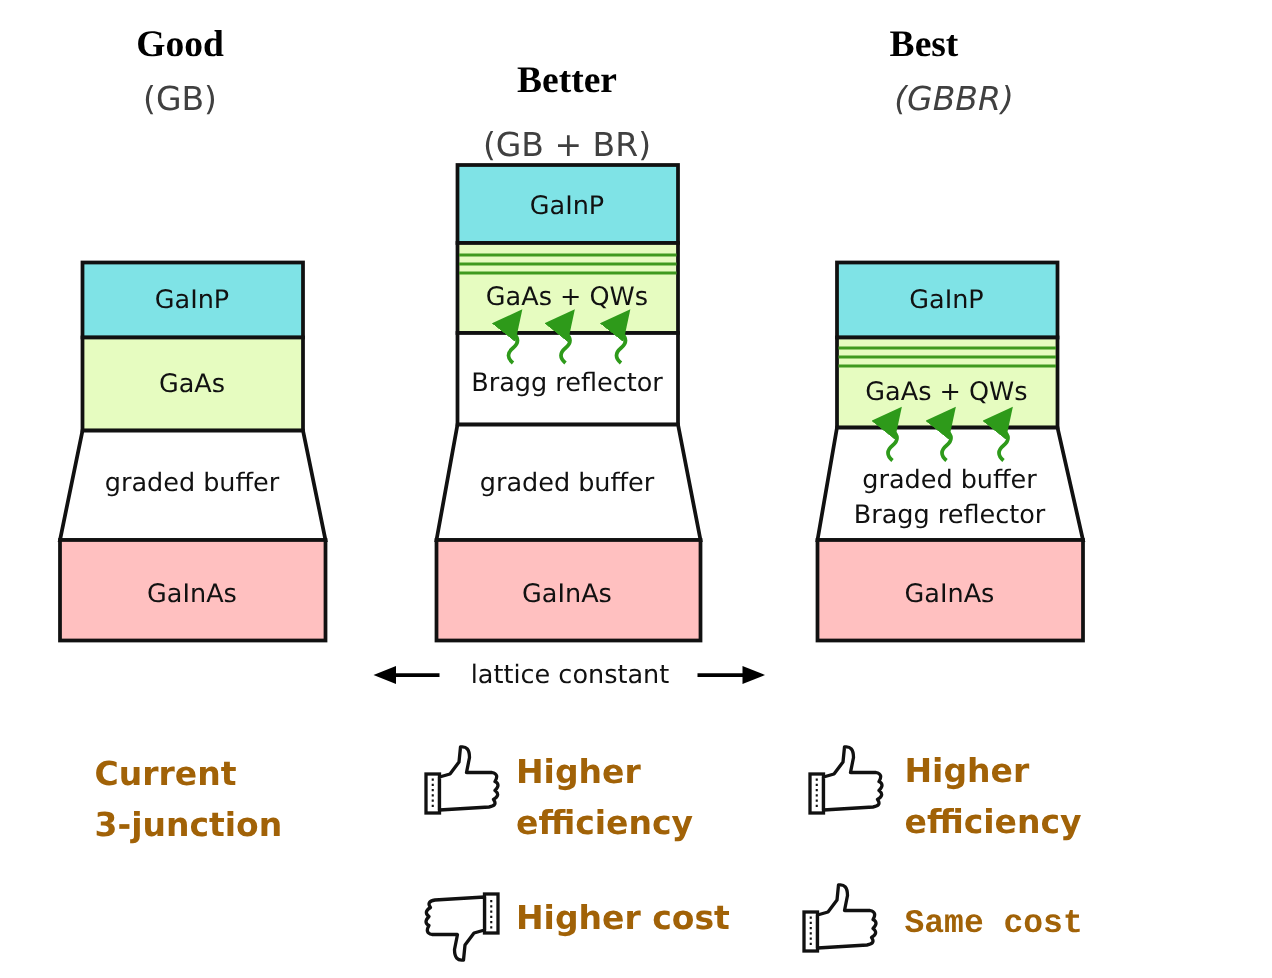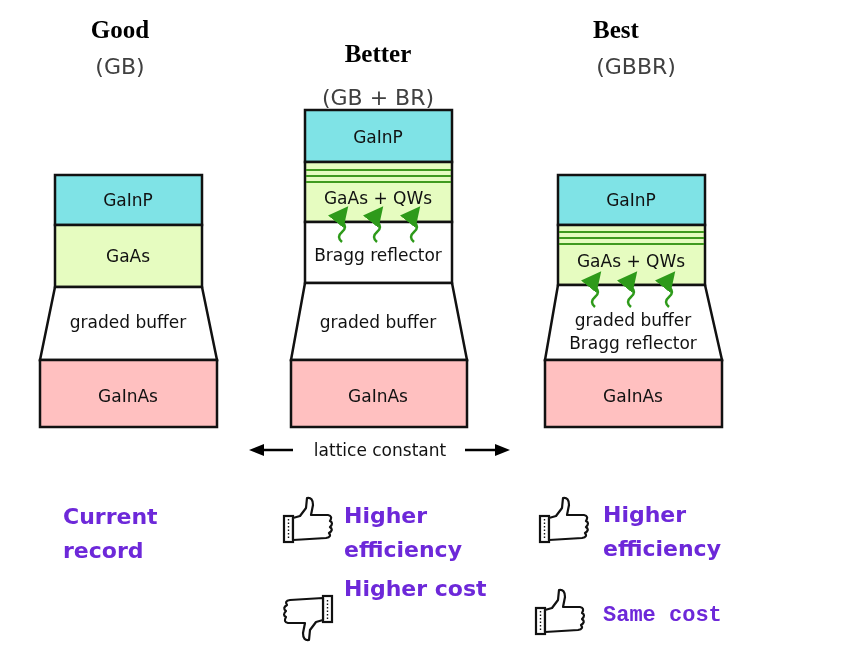--- a/index.html
+++ b/index.html
@@ -1,34 +1,34 @@
 <!DOCTYPE html>
 <html><head>
 <meta charset="utf-8">
 <style>
   html, body { margin: 0; padding: 0; background: #ffffff; }
   body { width: 848px; height: 652px; position: relative; overflow: hidden; font-family: "DejaVu Sans", "Liberation Sans", sans-serif; }
   .col-title { position: absolute; width: 200px; text-align: center; font-family: Liberation Serif, serif; font-weight: bold; font-size: 25px; color: #000; }
   .col-sub { position: absolute; width: 200px; text-align: center; font-family: "DejaVu Sans", sans-serif; font-size: 22px; color: #404040; }
   svg#diagram { position: absolute; left: 0; top: 0; }
   .layer-label { font-family: "DejaVu Sans", sans-serif; font-size: 17px; fill: #111; text-anchor: middle; dominant-baseline: middle; }
-  .note { position: absolute; font-family: "DejaVu Sans", sans-serif; font-weight: bold; font-size: 22px; color: #6d28d9; line-height: 34px; }
+  .note { position: absolute; font-family: "DejaVu Sans", sans-serif; font-weight: bold; font-size: 22px; color: #a16207; line-height: 34px; }
   .thumb { position: absolute; width: 56px; height: 56px; }
 </style>
 </head>
 <body>
 
 <div class="col-title" style="left:20px; top:16px;">Good</div>
 <div class="col-sub" style="left:20px; top:54px;">(GB)</div>
 
 <div class="col-title" style="left:278px; top:16px;margin-top:24px;">Better</div>
 <div class="col-sub" style="left:278px; top:54px;margin-top:31px;">(GB + BR)</div>
 
 <div class="col-title" style="left:516px; top:16px;">Best</div>
-<div class="col-sub" style="left:536px; top:54px;">(GBBR)</div>
+<div class="col-sub" style="left:536px; top:54px;font-style:italic;">(GBBR)</div>
 
 <svg id="diagram" width="848" height="652" viewBox="0 0 848 652">
   <defs>
     <marker id="arrowhead" markerWidth="8" markerHeight="8" refX="4" refY="4" orient="auto">
       <path d="M0,0 L8,4 L0,8 Z" fill="#2e9a1a"></path>
     </marker>
   </defs>
 
   <g>
     <rect x="55" y="175" width="147" height="50" fill="#7fe3e6" stroke="#111" stroke-width="2.5"></rect>
@@ -86,21 +86,21 @@
     <line x1="262" y1="450" x2="293" y2="450" stroke="#000" stroke-width="2.5"></line>
     <polygon points="249,450 264,444 264,456" fill="#000"></polygon>
     <line x1="465" y1="450" x2="497" y2="450" stroke="#000" stroke-width="2.5"></line>
     <polygon points="510,450 495,444 495,456" fill="#000"></polygon>
     <text class="layer-label" x="380" y="451">lattice constant</text>
   </g>
 </svg>
 
 <div class="note" style="left:63px; top:500px;">
   <div>Current</div>
-  <div>record</div>
+  <div>3-junction</div>
 </div>
 
 <svg class="thumb" style="left:280px; top:494px;" viewBox="0 0 56 56">
   <rect x="4" y="22" width="9" height="26" fill="#fff" stroke="#111" stroke-width="2.2"></rect>
   <line x1="8.5" y1="25" x2="8.5" y2="45" stroke="#111" stroke-width="1.4" stroke-dasharray="1.5,2"></line>
   <path d="M13,24 L20,22 L26,14 L27,4 Q33,3 33,11 L31,21 L48,21 Q53,22 50,27 Q54,29 50,33 Q54,36 49,39 Q52,43 46,44 L13,46 Z" fill="#fff" stroke="#111" stroke-width="2.2" stroke-linejoin="round"></path>
 </svg>
 <svg class="thumb" style="left:280px; top:588px;" viewBox="0 0 56 56">
   <g transform="rotate(180 28 28)">
     <rect x="4" y="22" width="9" height="26" fill="#fff" stroke="#111" stroke-width="2.2"></rect>
@@ -116,21 +116,21 @@
 <svg class="thumb" style="left:532px; top:586px;" viewBox="0 0 56 56">
   <rect x="4" y="22" width="9" height="26" fill="#fff" stroke="#111" stroke-width="2.2"></rect>
   <line x1="8.5" y1="25" x2="8.5" y2="45" stroke="#111" stroke-width="1.4" stroke-dasharray="1.5,2"></line>
   <path d="M13,24 L20,22 L26,14 L27,4 Q33,3 33,11 L31,21 L48,21 Q53,22 50,27 Q54,29 50,33 Q54,36 49,39 Q52,43 46,44 L13,46 Z" fill="#fff" stroke="#111" stroke-width="2.2" stroke-linejoin="round"></path>
 </svg>
 
 <div class="note" style="left:344px; top:499px;">
   <div>Higher</div>
   <div>efficiency</div>
 </div>
-<div class="note" style="left:344px; top:572px;">
+<div class="note" style="left:344px; top:596px;">
   <div>Higher cost</div>
 </div>
 
 <div class="note" style="left:603px; top:498px;">
   <div>Higher</div>
   <div>efficiency</div>
 </div>
 <div class="note" style="left:603px; top:599px;font-family:Liberation Mono, monospace;">
   <div>Same cost</div>
 </div>

